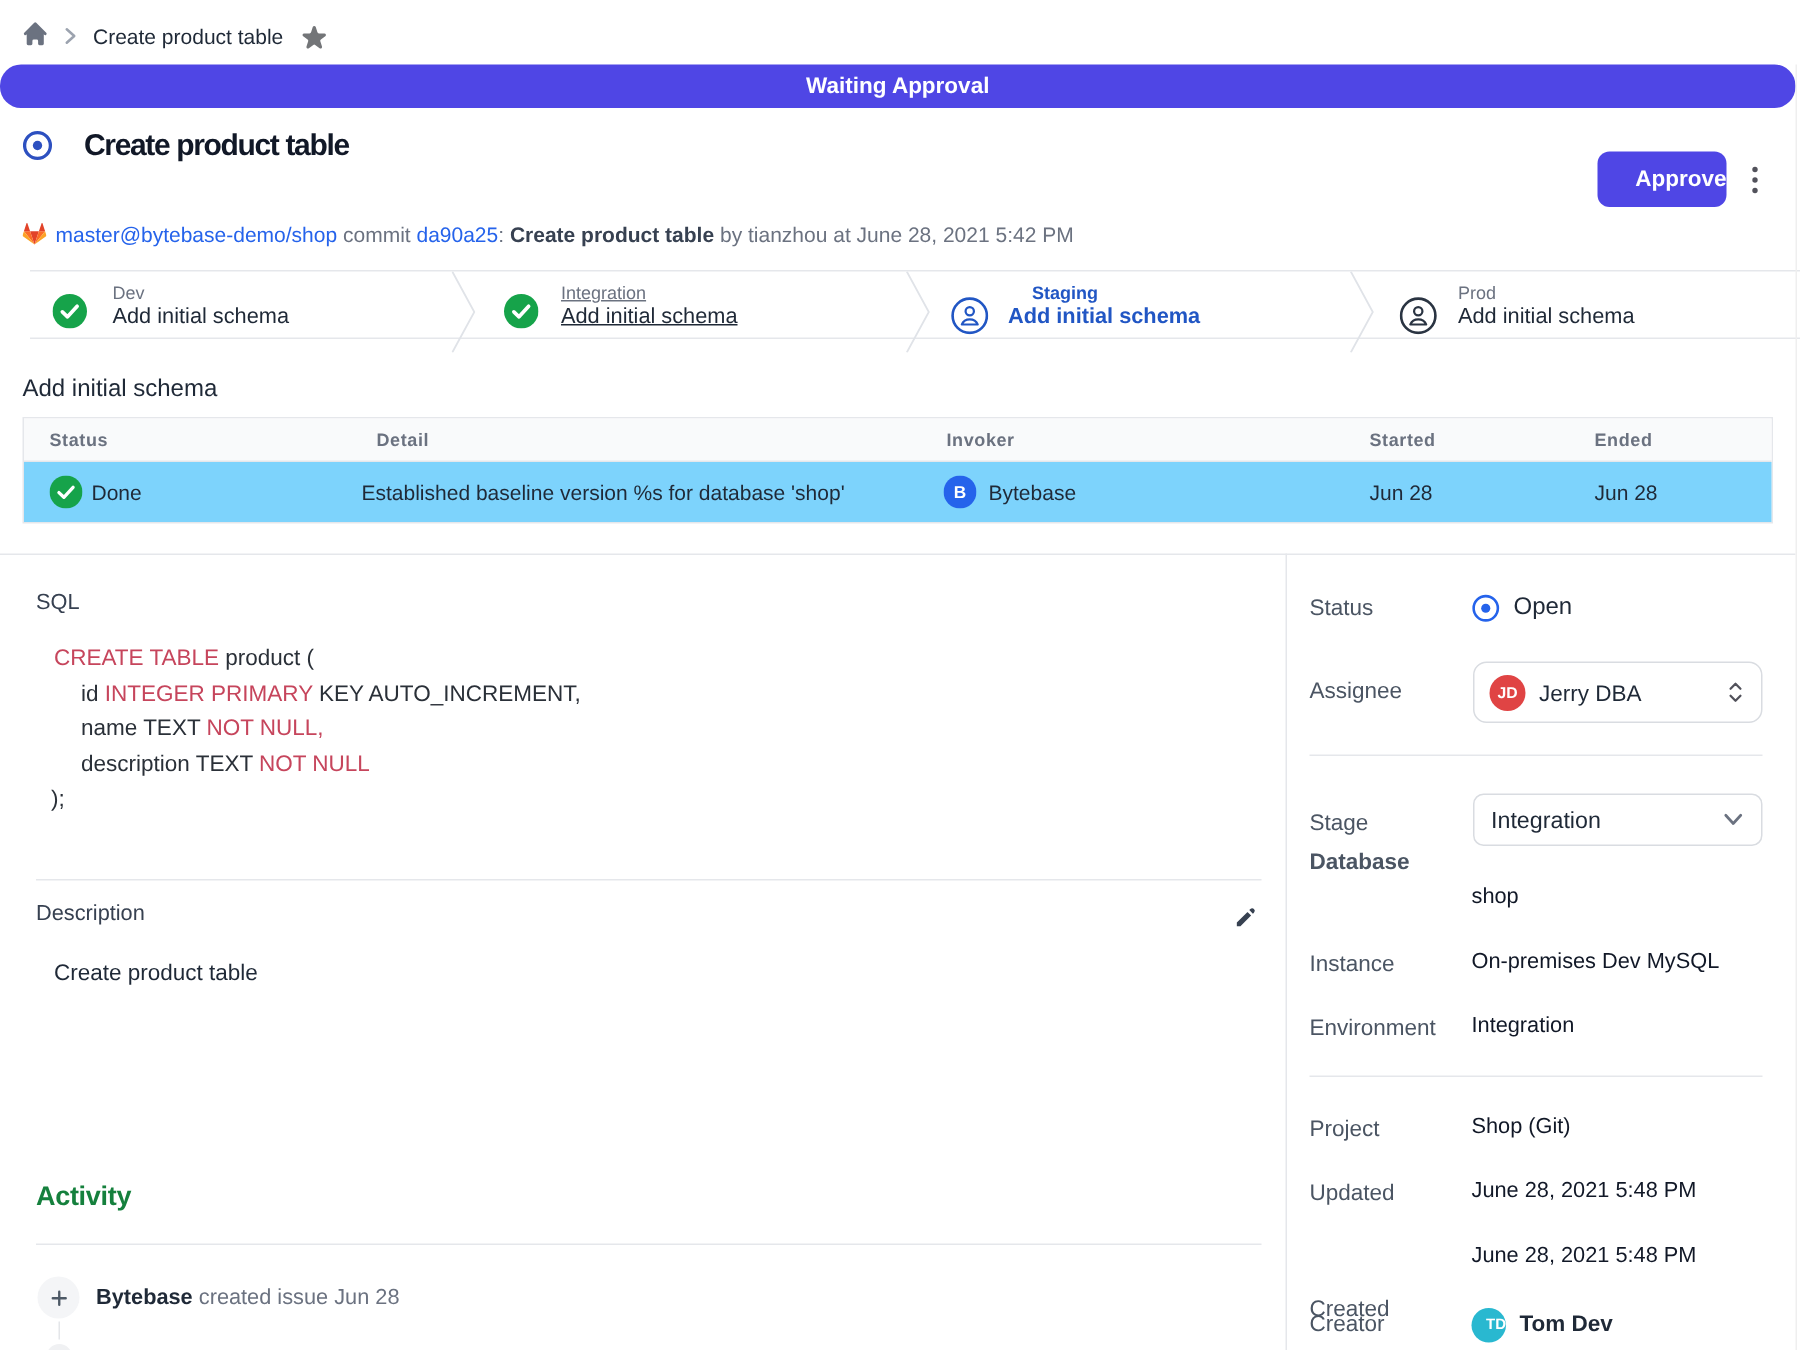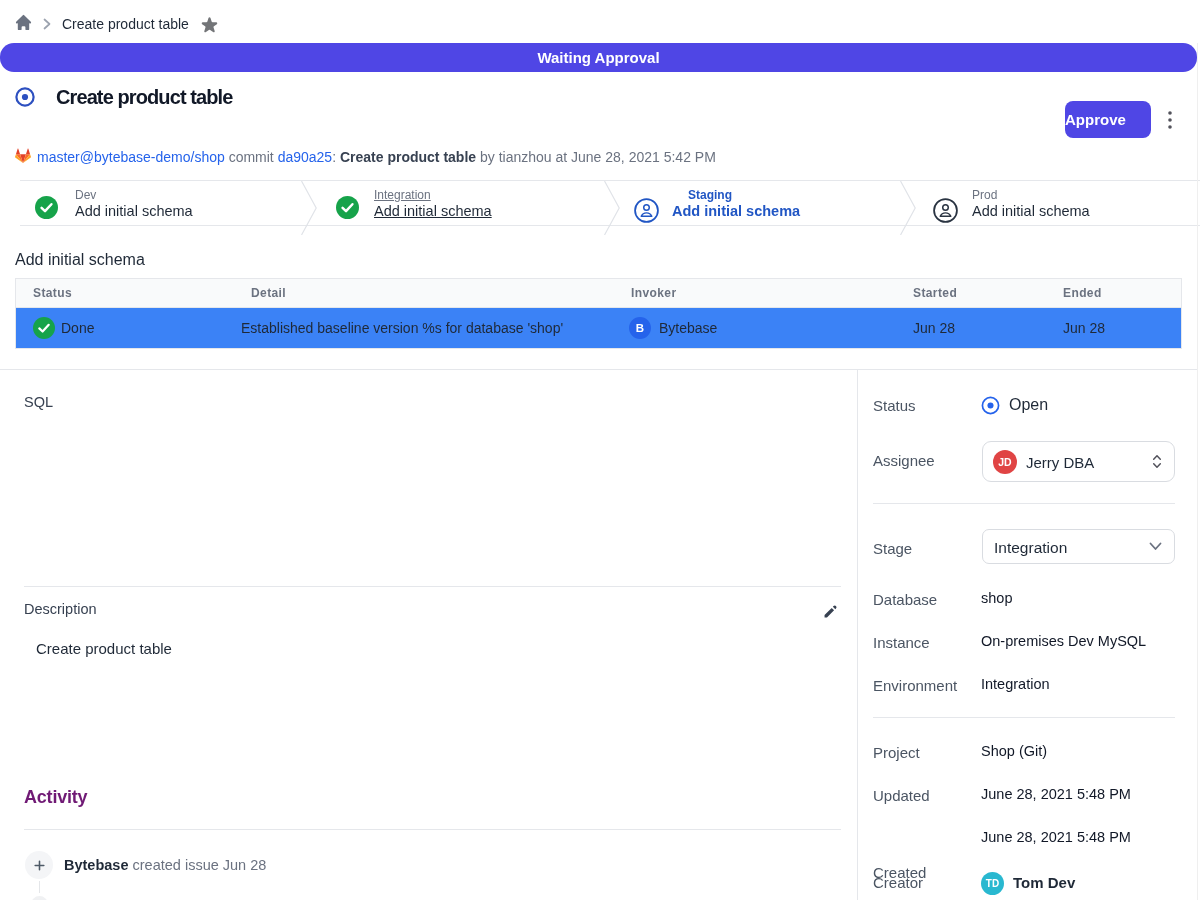--- a/index.html
+++ b/index.html
@@ -5,31 +5,31 @@
   * { margin:0; padding:0; box-sizing:border-box; }
   html,body { width:1200px; height:900px; background:#fff; font-family:"Liberation Sans", sans-serif; overflow:hidden; }
   #page { position:relative; width:1200px; height:900px; background:#fff; }
   .abs { position:absolute; }
   .dark { color:#1f2937; }
 
   
   #banner { position:absolute; left:0; top:43px; width:1197px; height:29px; background:#4f46e5; color:#fff; font-size:15px; font-weight:600; text-align:center; line-height:29px;border-radius:14px; }
 
   
-  #approve { position:absolute; left:1065px; top:101px; width:86px; height:37px; background:#4f46e5; border-radius:8px; color:#fff; font-size:15px; font-weight:600; text-align:left; line-height:37px; }
+  #approve { position:absolute; left:1065px; top:101px; width:86px; height:37px; background:#4f46e5; border-radius:8px; color:#fff; font-size:15px; font-weight:600; text-align:right; line-height:37px; }
 
   
   #stepper { position:absolute; left:0; top:180px; width:1197px; height:46px; border-top:1px solid #e5e7eb; border-bottom:1px solid #e5e7eb;margin-left:20px; }
   .stage-name { font-size:12px; color:#6b7280; line-height:14px; }
   .task-name { font-size:14.5px; color:#1f2937; line-height:18px; }
 
   
   #tasktable { position:absolute; left:15px; top:278px; width:1167px; border:1px solid #e5e7eb; }
   #thead { height:29px; background:#f9fafb; border-bottom:1px solid #e5e7eb; position:relative; }
-  #trow { height:40px; background:#3b82f6; position:relative; }
+  #trow { height:40px; background:#7dd3fc; position:relative; }
   .th { position:absolute; top:0; font-size:12px; font-weight:600; color:#6b7280; letter-spacing:0.4px; line-height:29px; }
   .td { position:absolute; top:0; font-size:14px; color:#1f2937; line-height:40px; }
 
   
   #hdiv { position:absolute; left:0; top:369px; width:1197px; height:1px; background:#e5e7eb; }
   #vdiv { position:absolute; left:857px; top:369px; width:1px; height:531px; background:#e5e7eb; }
 
   .sql-line { white-space:pre; font-size:15px; line-height:23.5px; color:#2a3038; }
   .kw { color:#c6455c; }
 
@@ -146,29 +146,36 @@
       <div class="td" style="left:897px;">Jun 28</div>
       <div class="td" style="left:1047px;">Jun 28</div>
     </div>
   </div>
 
   <div id="hdiv"></div>
   <div class="abs" style="left:1197px;top:43px;width:1px;height:857px;background:#efefef;"></div>
   <div id="vdiv"></div>
 
   <div class="abs" style="left:24px;top:394px;font-size:14.5px;color:#374151;">SQL</div>
+  <div class="abs" style="left:36px;top:427px;">
+    <div class="sql-line"><span class="kw">CREATE TABLE</span> product (</div>
+    <div class="sql-line" style="padding-left:18px;">id <span class="kw">INTEGER PRIMARY</span> KEY AUTO_INCREMENT,</div>
+    <div class="sql-line" style="padding-left:18px;">name TEXT <span class="kw">NOT NULL,</span></div>
+    <div class="sql-line" style="padding-left:18px;">description TEXT <span class="kw">NOT NULL</span></div>
+    <div class="sql-line" style="margin-left:-2px;">);</div>
+  </div>
 
   <div class="abs" style="left:24px;top:586px;width:817px;height:1px;background:#e5e7eb;"></div>
   <div class="abs" style="left:24px;top:601px;font-size:14.5px;color:#374151;">Description</div>
   <svg class="abs" style="left:822px;top:603px" width="17" height="17" viewBox="0 0 20 20" fill="#374151">
       <path d="M13.586 3.586a2 2 0 112.828 2.828l-.793.793-2.828-2.828.793-.793zM11.379 5.793 3 14.172V17h2.828l8.38-8.379-2.83-2.828z"></path>
     </svg>
   <div class="abs" style="left:36px;top:640px;font-size:15px;color:#1f2937;">Create product table</div>
 
-  <div class="abs" style="left:24px;top:787px;font-size:18px;font-weight:700;letter-spacing:-0.2px;color:#701a75;">Activity</div>
+  <div class="abs" style="left:24px;top:787px;font-size:18px;font-weight:700;letter-spacing:-0.2px;color:#15803d;">Activity</div>
   <div class="abs" style="left:24px;top:829px;width:817px;height:1px;background:#e5e7eb;"></div>
   <div class="abs" style="left:25px;top:851px;width:28px;height:28px;border-radius:50%;background:#f4f5f7;"></div>
   <svg class="abs" style="left:34px;top:860px" width="11" height="11" viewBox="0 0 14 14" fill="none" stroke="#4d5966" stroke-width="2" stroke-linecap="round">
       <path d="M7 1.5v11M1.5 7h11"></path>
     </svg>
   <div class="abs" style="left:64px;top:857px;font-size:14.5px;color:#6b7280;"><span style="color:#1f2937;font-weight:600;">Bytebase</span> created issue Jun 28</div>
   <div class="abs" style="left:39px;top:881px;width:1px;height:12px;background:#e4e6e9;"></div>
   <div class="abs" style="left:31px;top:896px;width:17px;height:17px;border-radius:50%;background:#f0f1f3;"></div>
 
   <div class="sb-label" style="top:397px;">Status</div>
@@ -189,37 +196,37 @@
 
   <div class="sb-div" style="top:503px;"></div>
 
   <div class="sb-label" style="top:540px;">Stage</div>
   <div class="sb-box" style="top:529px;height:35px;border-radius:7px;"></div>
   <div class="abs" style="left:994px;top:539px;font-size:15.5px;color:#1f2937;">Integration</div>
   <svg class="abs" style="left:1149px;top:542px" width="13" height="9" viewBox="0 0 13 9" fill="none" stroke="#6b7280" stroke-width="1.8" stroke-linecap="round" stroke-linejoin="round">
       <path d="M1.5 1.5 L6.5 7 L11.5 1.5"></path>
     </svg>
 
-  <div class="sb-label" style="top:591px;">Database</div>
+  <div class="sb-label" style="top:566px;font-weight:bold;">Database</div>
   <div class="sb-value" style="top:590px;">shop</div>
 
   <div class="sb-label" style="top:634px;">Instance</div>
   <div class="sb-value" style="top:633px;">On-premises Dev MySQL</div>
 
   <div class="sb-label" style="top:677px;">Environment</div>
   <div class="sb-value" style="top:676px;">Integration</div>
 
   <div class="sb-div" style="top:717px;"></div>
 
   <div class="sb-label" style="top:744px;">Project</div>
   <div class="sb-value" style="top:743px;text-align:right;">Shop (Git)</div>
 
   <div class="sb-label" style="top:787px;">Updated</div>
   <div class="sb-value" style="top:786px;">June 28, 2021 5:48 PM</div>
 
   <div class="sb-label" style="top:864px;">Created</div>
   <div class="sb-value" style="top:829px;">June 28, 2021 5:48 PM</div>
 
   <div class="sb-label" style="top:874px;">Creator</div>
-  <div class="abs" style="left:981px;top:872px;width:23px;height:23px;border-radius:50%;background:#29b8d0;color:#fff;font-size:10px;font-weight:700;text-align:center;line-height:23px;">TD</div>
+  <div class="abs" style="left:981px;top:872px;width:23px;height:23px;border-radius:50%;background:#29b8d0;color:#fff;font-size:10px;font-weight:700;text-align:right;line-height:23px;">TD</div>
   <div class="abs" style="left:1013px;top:874px;font-size:15px;font-weight:600;color:#1f2937;">Tom Dev</div>
 
 </div>
 
 </body></html>

